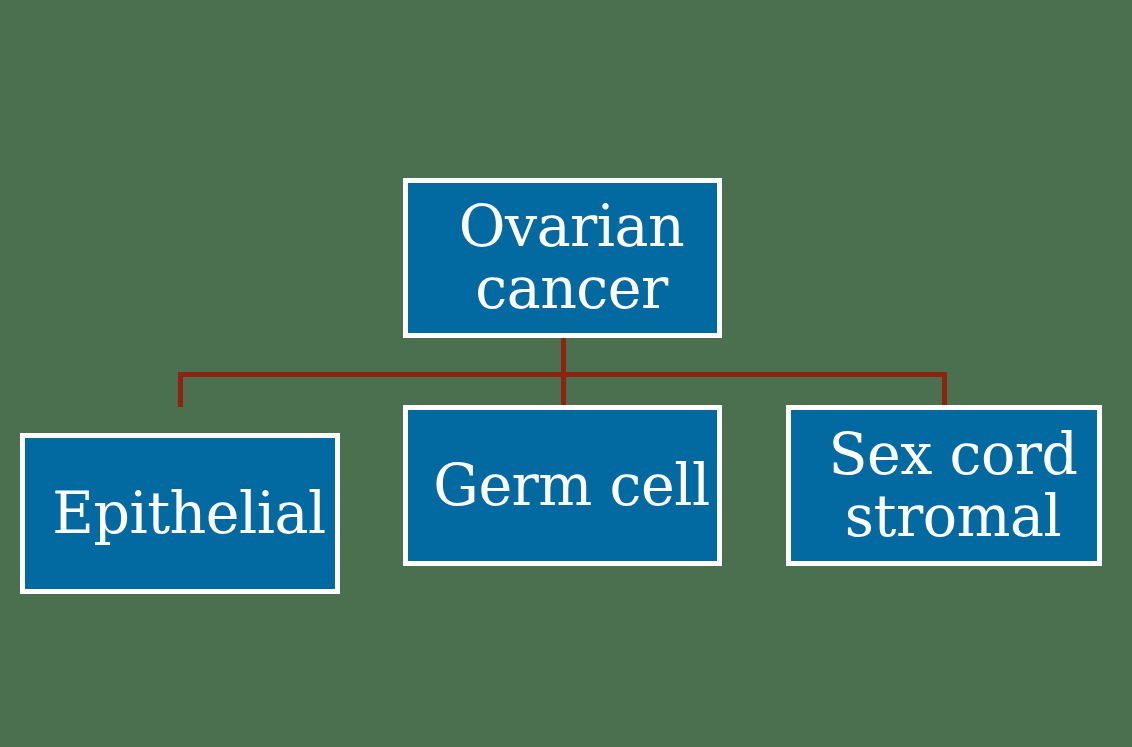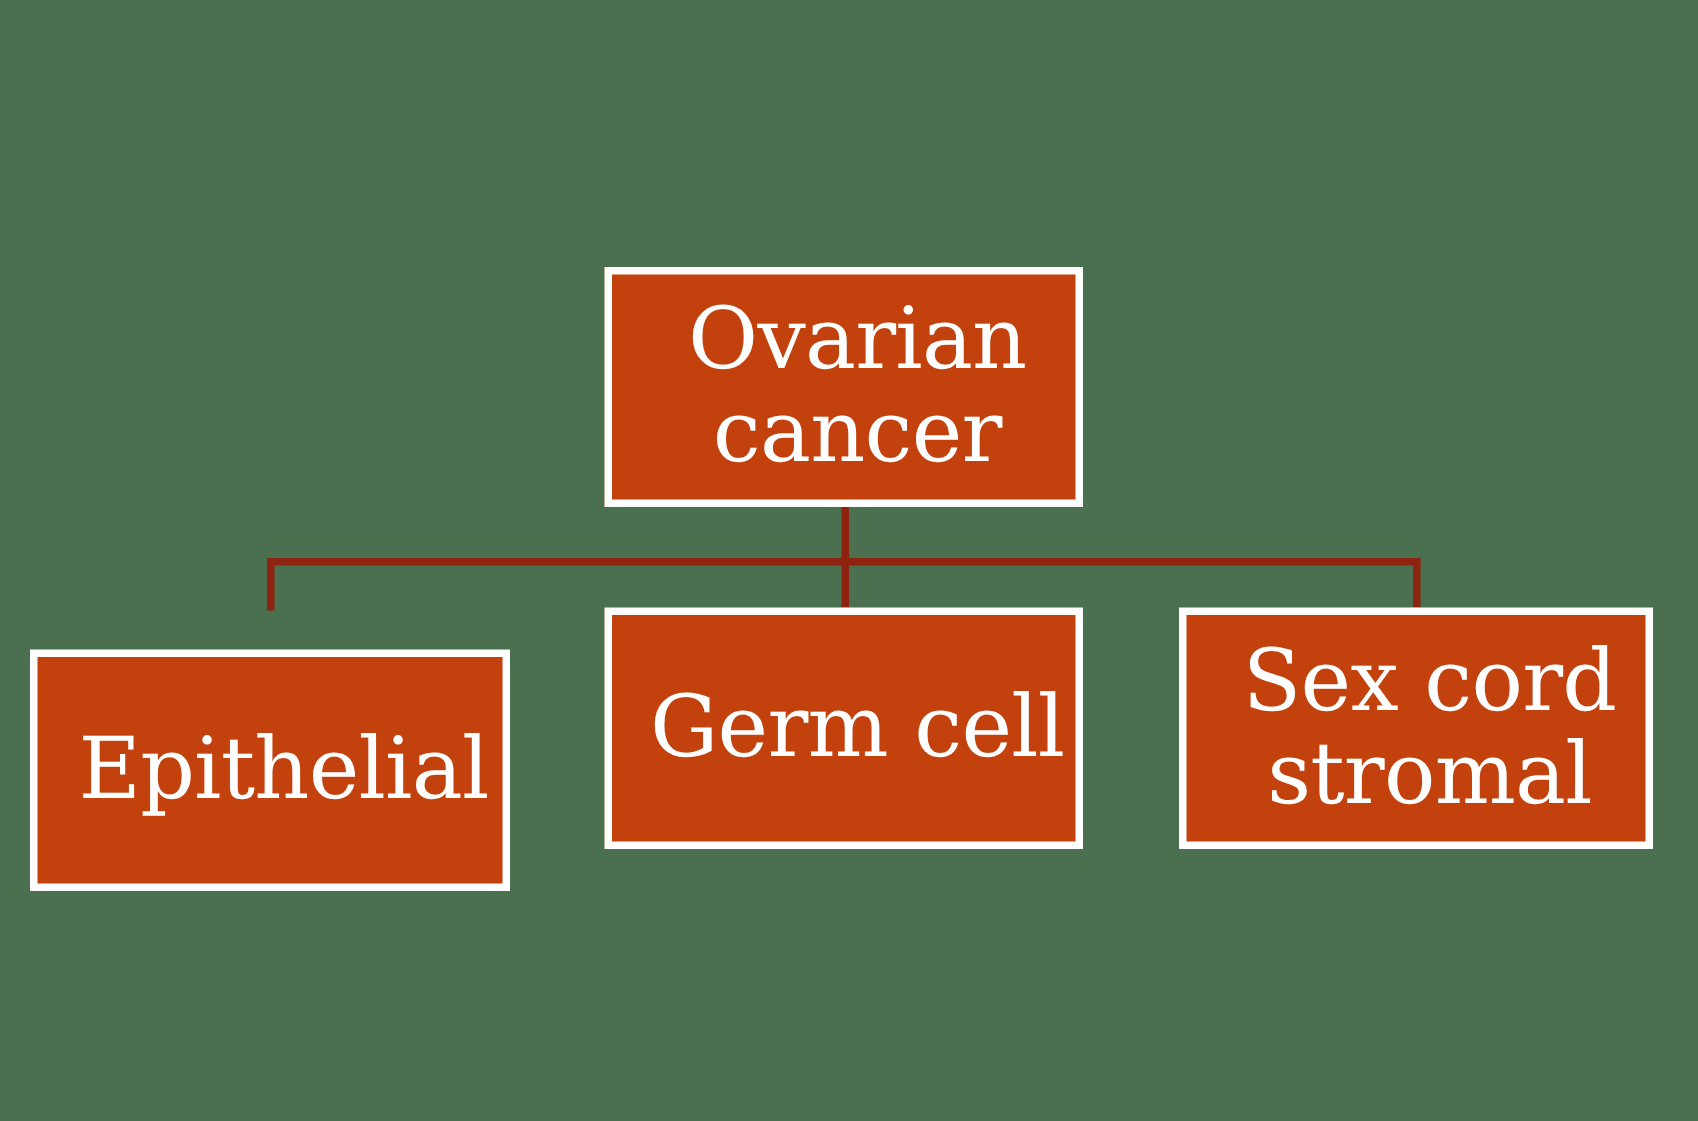--- a/index.html
+++ b/index.html
@@ -24,21 +24,21 @@
     position: absolute;
     left: 0;
     top: 0;
     width: 1132px;
     height: 747px;
   }
   
   .node {
     position: absolute;
     box-sizing: border-box;
-    background: #c2410c;
+    background: #0369a1;
     border: 5px solid #ffffff;
     display: flex;
     align-items: center;
     justify-content: center;
     z-index: 2;
     padding-left: 18px;
   }
   .node-label {
     color: #ffffff;
     font-family: "DejaVu Serif", serif;

